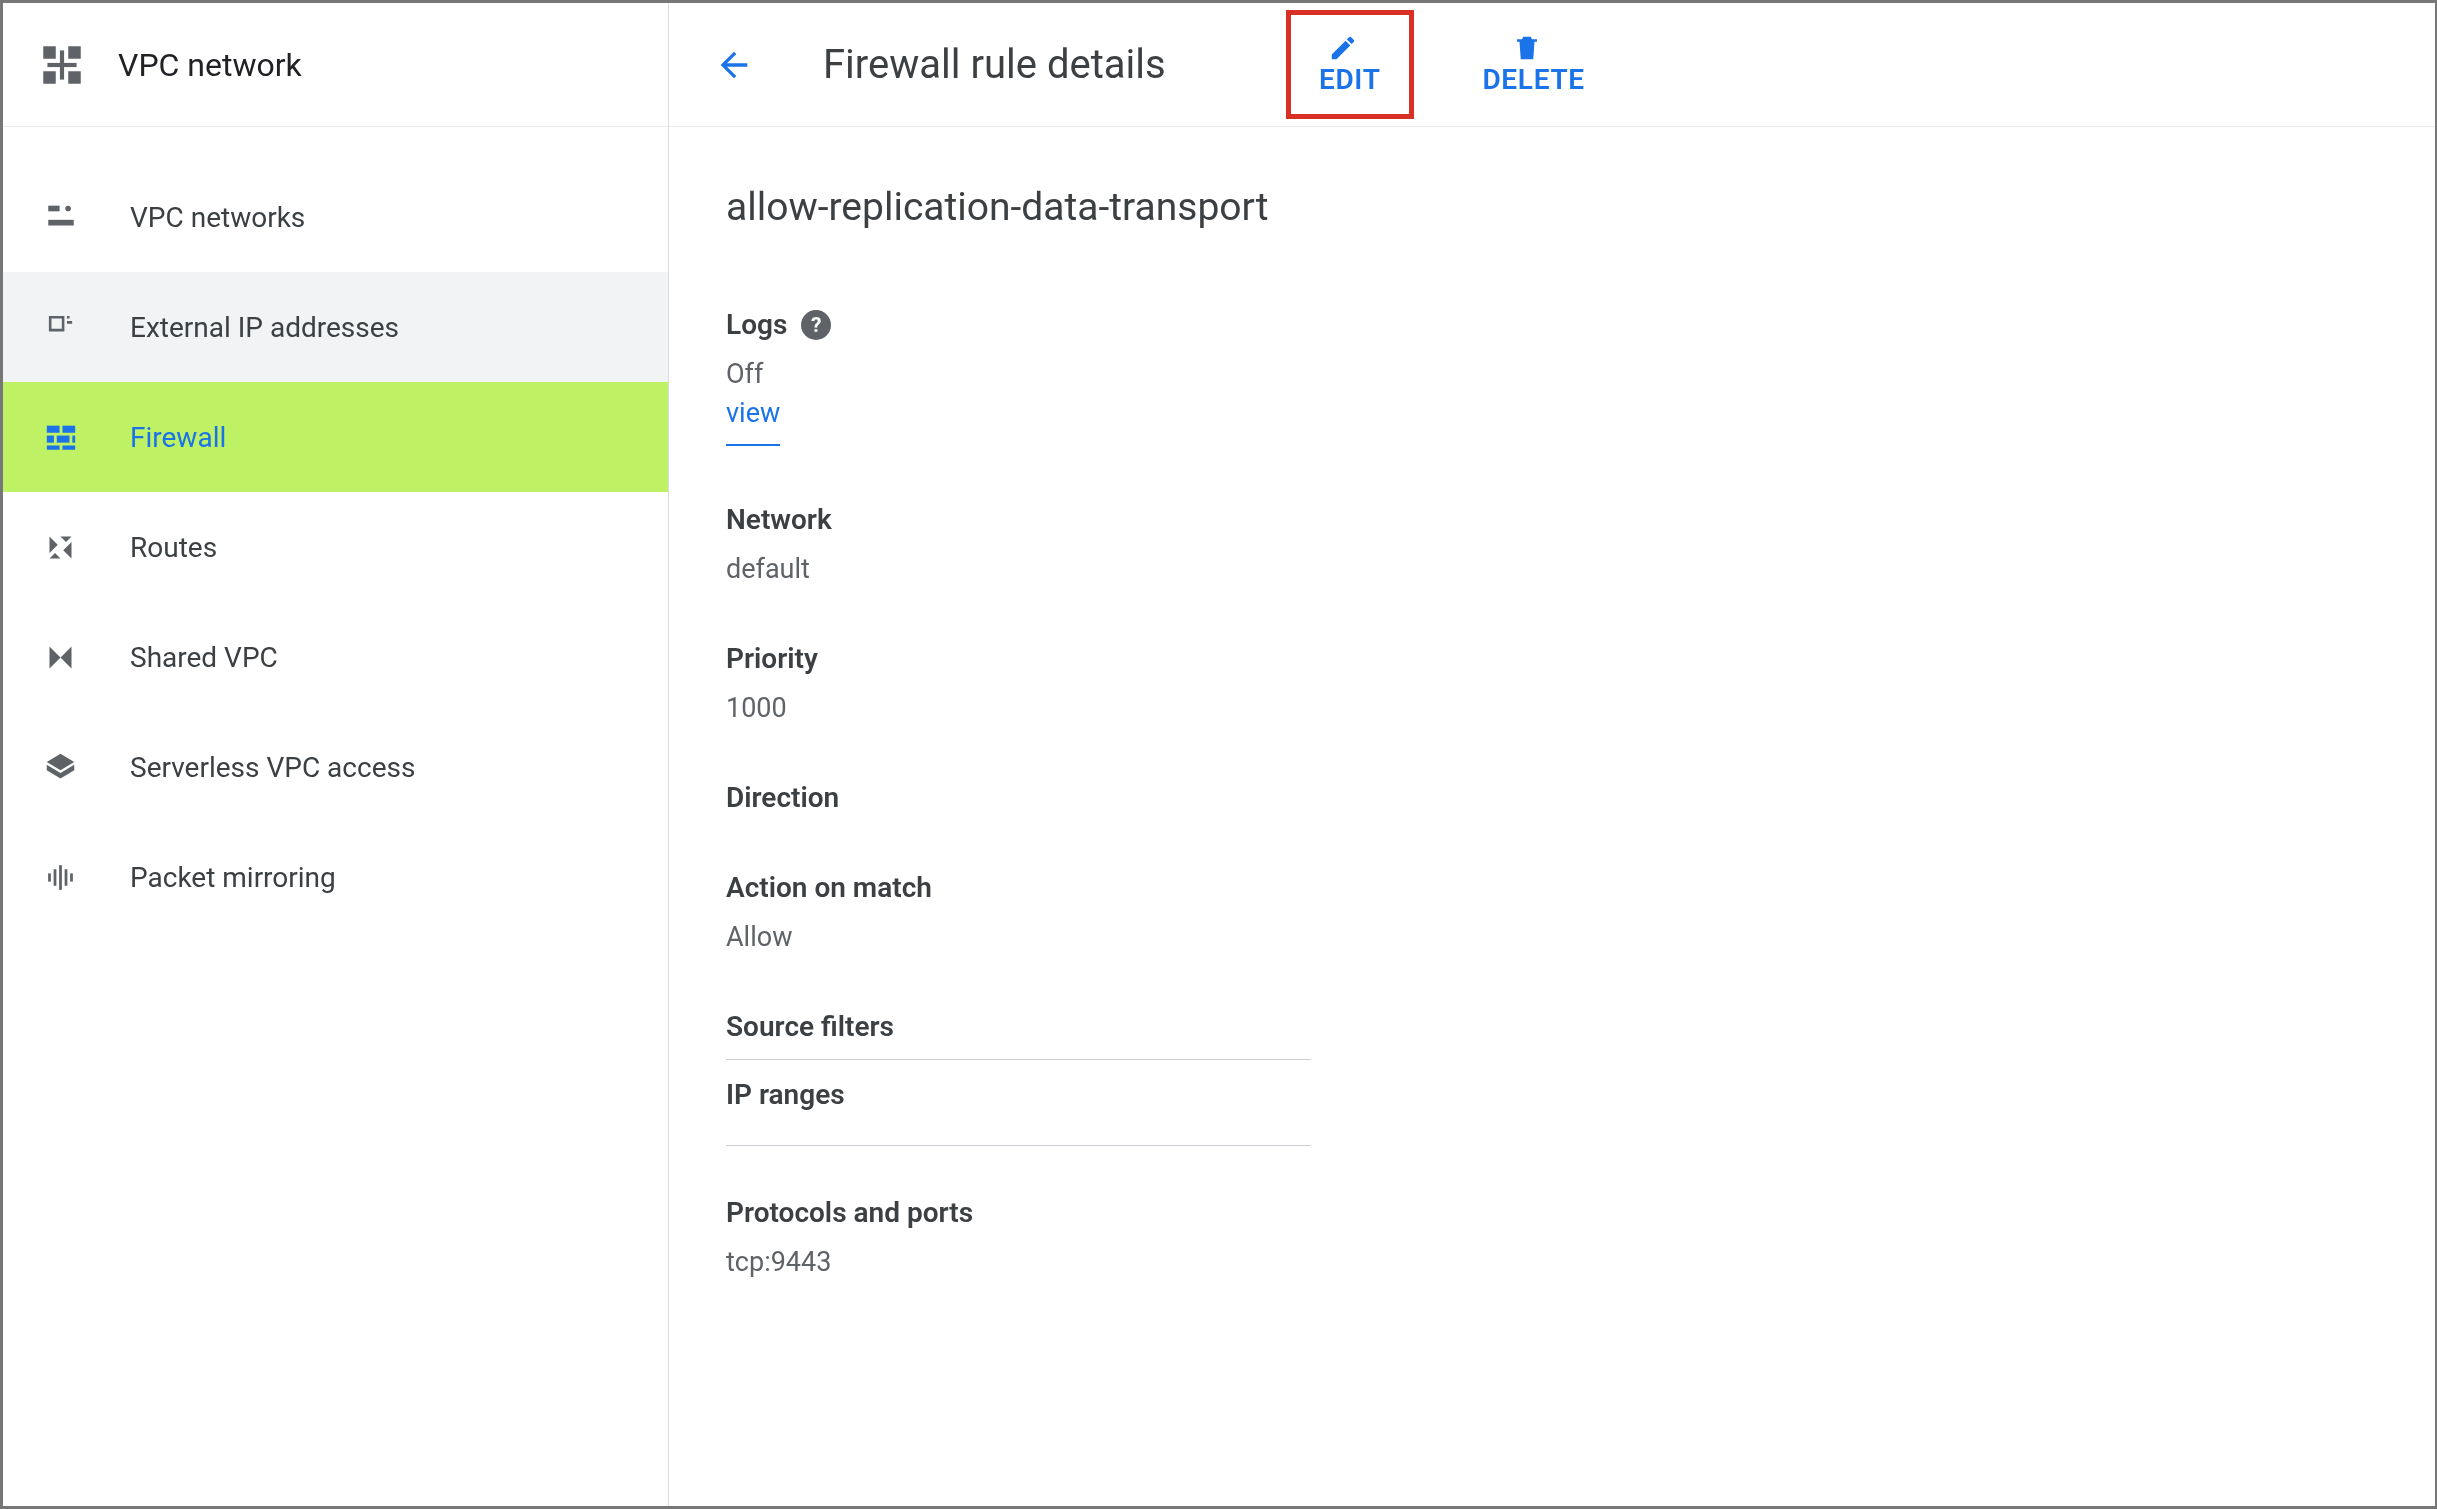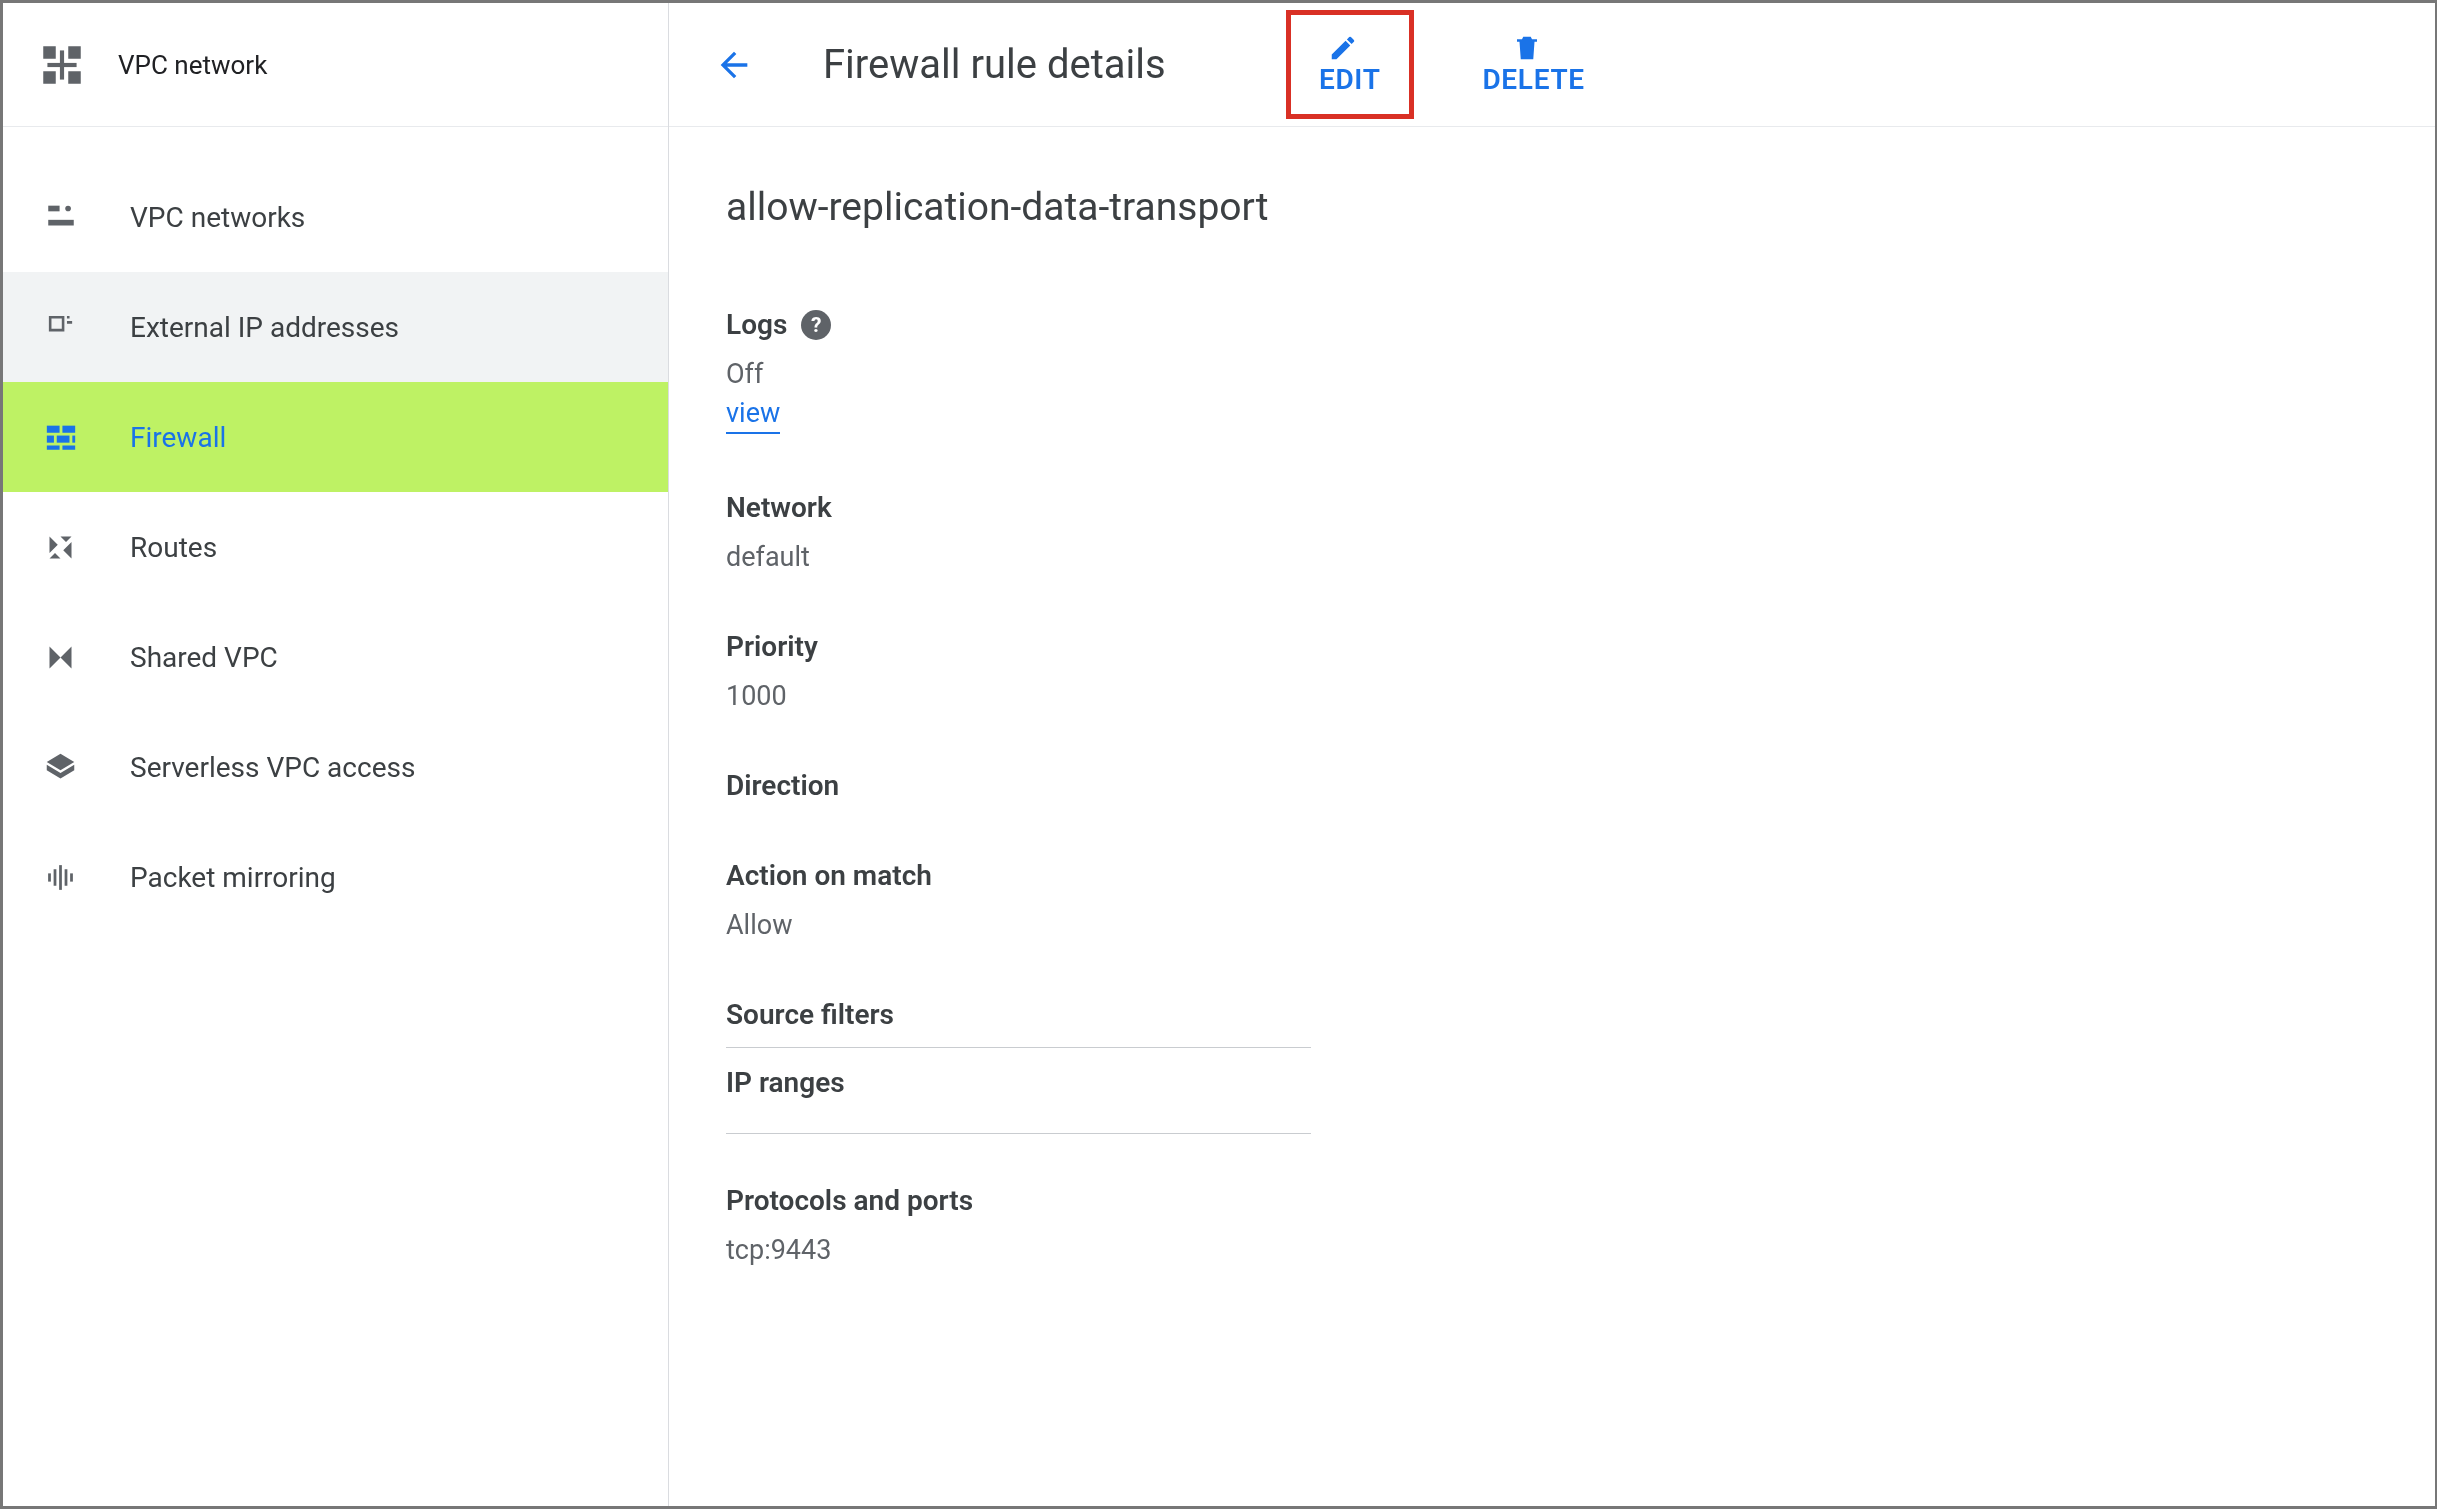--- a/index.html
+++ b/index.html
@@ -30,21 +30,21 @@
     display: flex;
     align-items: center;
     padding-left: 34px;
     border-bottom: 1.4px solid #e8eaed;
   }
   .product-header .icon-slot {
     width: 50px; height: 50px;
     display: flex; align-items: center; justify-content: center;
   }
   .product-header .title {
-    font-size: 26px;
+    font-size: 32px;
     font-weight: 400;
     margin-left: 31px;
     color: #202124;
   }
   .nav {
     padding-top: 35px;
   }
   .nav-item {
     display: flex;
     align-items: center;
@@ -145,21 +145,21 @@
     font-weight: 700;
     margin-left: 14px;
   }
   .link {
     color: #1a73e8;
     border-bottom: 2.1px solid #1a73e8;
     display: inline-block;
     margin-top: 7px;
     font-size: 27px;
     cursor: pointer;
-    padding-bottom: 3px;
+    padding-bottom: 15px;
   }
   .section-divider {
     width: 585px;
     border-top: 1.4px solid #c9ccd0;
     margin: 15.6px 0 0 0;
   }
   .sub-row {
     font-size: 28px;
     font-weight: 600;
     color: #3c4043;

